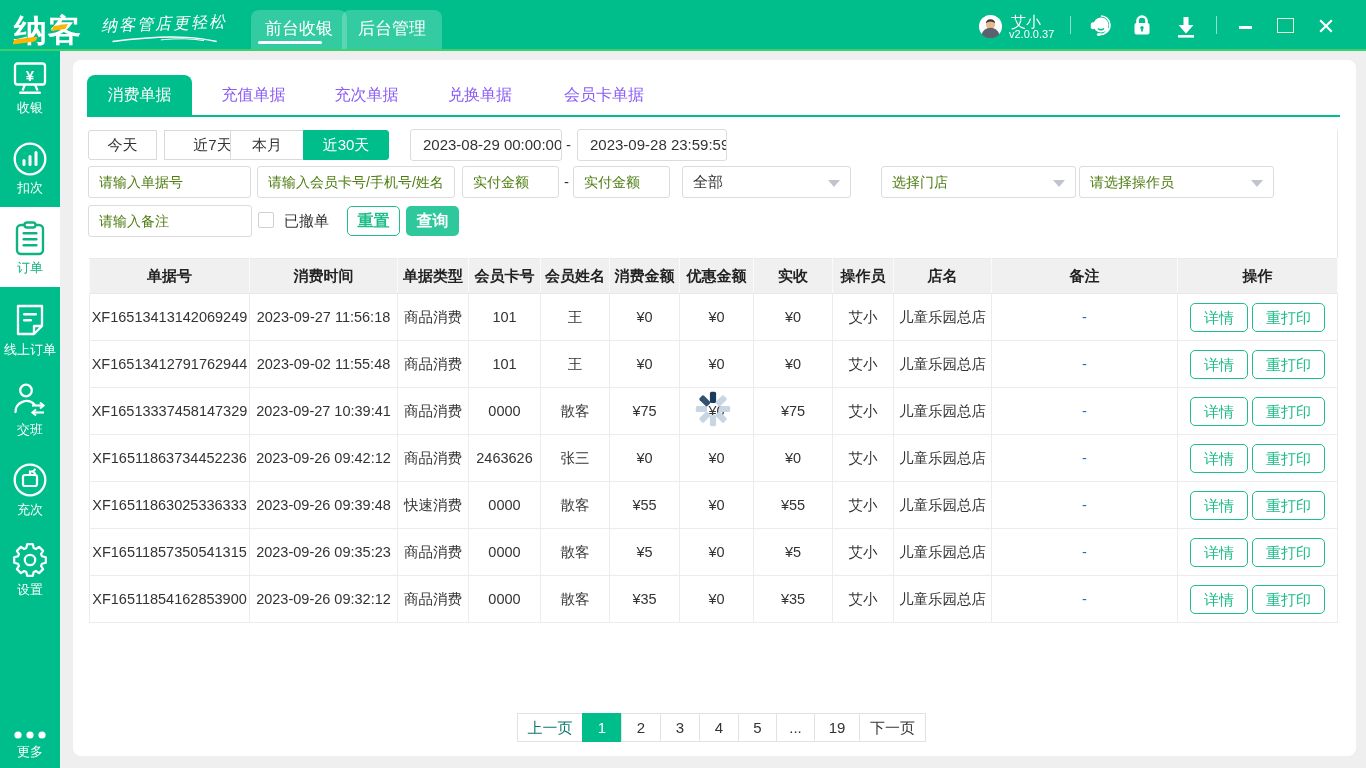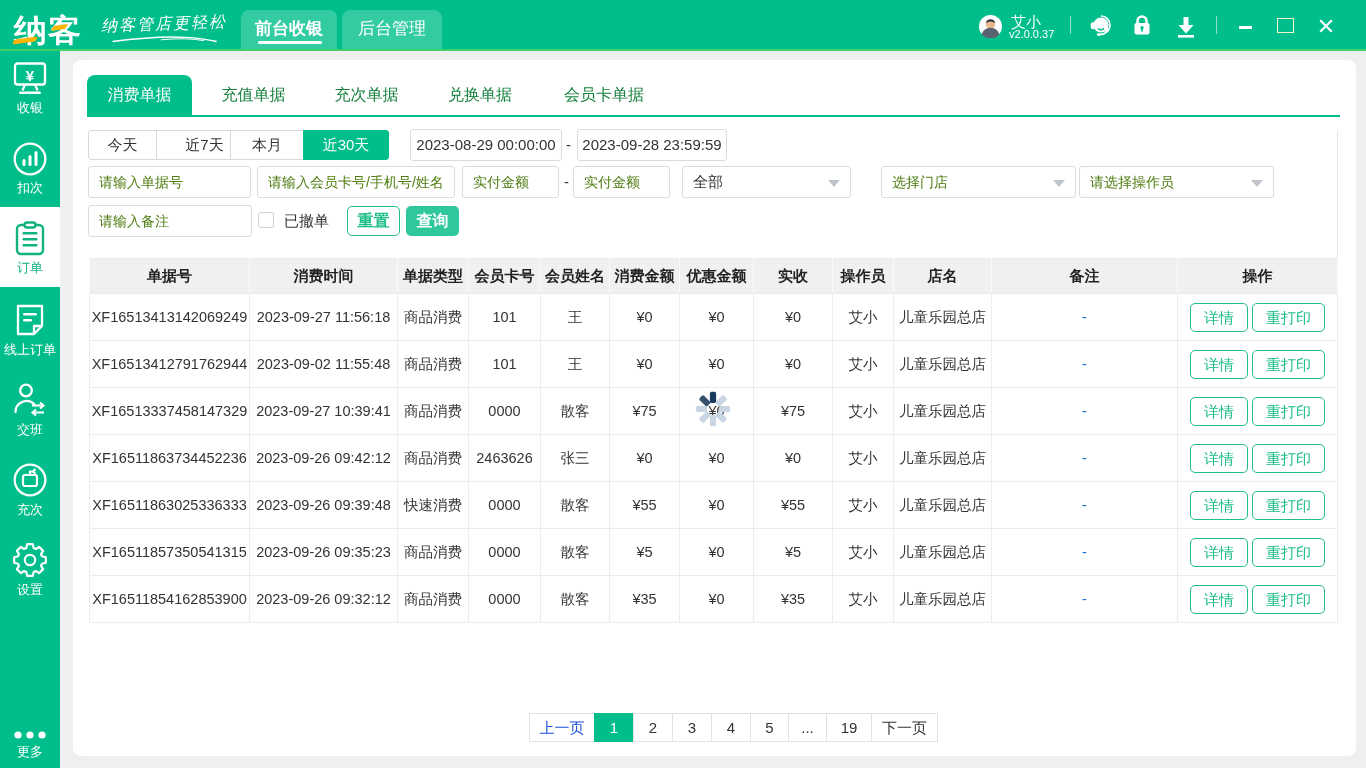--- a/index.html
+++ b/index.html
@@ -14,62 +14,62 @@
 
 #logo{position:absolute;left:14px;top:9px;color:#fff;font-size:33px;font-weight:bold;letter-spacing:1px;transform:scaleY(0.95)}
 #tagline{position:absolute;left:101px;top:14px;color:#fff;font-size:16px;font-style:italic;letter-spacing:2px;transform:rotate(-2deg);white-space:nowrap}
 
 .ttab{position:absolute;top:10px;height:40px;border-radius:8px 8px 0 0;background:rgba(255,255,255,.2);color:#fff;font-size:17px;text-align:center;line-height:38px}
 
 .tbtext{position:absolute;color:#fff}
 .vdiv{position:absolute;top:16px;width:1px;height:18px;background:rgba(255,255,255,.55)}
 
 .mtabs-line{position:absolute;left:87px;top:115px;width:1253px;height:2px;background:#00be8b}
-.mtab{position:absolute;top:75px;height:40px;line-height:40px;font-size:16px;color:#15803d;text-align:center}
+.mtab{position:absolute;top:75px;height:40px;line-height:40px;font-size:16px;color:#8b5cf6;text-align:center}
 .mtab.on{background:#00be8b;color:#fff;border-radius:8px 8px 0 0}
 
 .seg{position:absolute;height:30px;border:1px solid #d9d9d9;background:#fff;color:#333;font-size:15px;text-align:center;line-height:28px}
 .seg.on{background:#00be8b;border-color:#00be8b;color:#fff}
 .inp{position:absolute;height:32px;border:1px solid #dcdcdc;border-radius:3px;background:#fff;font-size:15px;color:#333;line-height:30px;padding-left:10px;white-space:nowrap;overflow:hidden}
 .inp .ph{color:#4d7c0f;font-size:14px}
-.inp.center{text-align:center;padding-left:0}
+.inp.center{text-align:left;padding-left:12px}
 .dd .arrow{position:absolute;right:10px;top:13px;width:0;height:0;border-left:6px solid transparent;border-right:6px solid transparent;border-top:7px solid #c0c4cc}
 .dash{position:absolute;font-size:15px;color:#333}
 
 #tablewrap{position:absolute;left:89px;top:258px;width:1249px;height:449px;overflow:hidden}
 table{border-collapse:collapse;table-layout:fixed;width:1248px}
 th,td{border:1px solid #ececec;text-align:center;font-size:15px;color:#333;overflow:hidden;white-space:nowrap}
 th{background:#f0f0f0;border-color:#e9e9e9;border-right-color:#fafafa;border-left-color:#fafafa;height:35px;font-size:15px;color:#222}
 td{height:47px;background:#fff;font-size:14.5px}
 .opbtn{display:inline-block;height:29px;line-height:27px;border:1px solid #1fbe8b;border-radius:5px;color:#1cbd89;font-size:15px;background:#fff}
 .remark{color:#1a6fd4}
 
 #pager{position:absolute;left:517px;top:713px;height:29px}
 .pcell{float:left;height:29px;border:1px solid #e2e2e2;background:#fff;margin-left:-1px;text-align:center;line-height:27px;font-size:15px;color:#333}
-.pcell.first{margin-left:12px;color:#1d4ed8}
+.pcell.first{margin-left:0;color:#0f766e}
 .pcell.on{background:#00be8b;border-color:#00be8b;color:#fff}
 
 #rline{position:absolute;left:1337px;top:130px;width:1px;height:128px;background:#e8e8e8}
 </style></head>
 <body>
 <div id="topbar"></div>
 <div class="abs" style="left:0;top:49px;width:1366px;height:1.5px;background:#3fd06c;z-index:5"></div>
 <div id="sidebar"></div>
 <div id="panel"></div>
 
 <div id="logo">纳客</div>
 <div class="abs" style="left:14px;top:38px;width:22px;height:5px;background:#ffb400;transform:skewX(-30deg) rotate(-8deg);border-radius:2px"></div>
 <div class="abs" style="left:53px;top:25px;width:13px;height:5px;background:#ffb400;transform:skewX(-35deg) rotate(-8deg)"></div>
 <div id="tagline">纳客管店更轻松</div>
 <svg class="abs" style="left:100px;top:34px" width="130" height="10" viewBox="0 0 130 12">
     <path d="M2 9 Q 55 2 90 4 Q 110 5 127 9" fill="none" stroke="#fff" stroke-width="1.6"></path>
     <path d="M60 7 Q 90 4 112 8" fill="none" stroke="#fff" stroke-width="1.2"></path>
   </svg>
 
-<div class="ttab" style="left:241px;width:96px;font-weight:bold">前台收银</div>
+<div class="ttab" style="left:251px;width:96px;font-weight:normal">前台收银</div>
 <div class="abs" style="left:258px;top:41px;width:64px;height:3px;background:#fff;border-radius:2px"></div>
 <div class="ttab" style="left:342px;width:100px">后台管理</div>
 
 <svg class="abs" style="left:979px;top:15px" width="23" height="23" viewBox="0 0 23 23">
     <circle cx="11.5" cy="11.5" r="11.5" fill="#fff"></circle>
     <circle cx="11.5" cy="9.4" r="4.6" fill="#e8b98a"></circle>
     <path d="M6.7 8.2 a4.9 4.9 0 0 1 9.6 0 a 8 8 0 0 0 -9.6 0z" fill="#3a3a42"></path>
     <path d="M2.8 19.5 a9 9 0 0 1 17.4 0 a11.5 11.5 0 0 1 -17.4 0z" fill="#5a6270"></path>
   </svg>
 <div class="tbtext" style="left:1011px;top:13px;font-size:15px">艾小</div>
@@ -172,21 +172,21 @@
 更多</div>
 
 <div class="mtabs-line"></div>
 <div class="mtab on" style="left:87px;width:105px">消费单据</div>
 <div class="mtab" style="left:200px;width:107px">充值单据</div>
 <div class="mtab" style="left:313px;width:107px">充次单据</div>
 <div class="mtab" style="left:426px;width:108px">兑换单据</div>
 <div class="mtab" style="left:541px;width:126px">会员卡单据</div>
 
 <div class="seg" style="left:88px;top:130px;width:69px;border-radius:3px 0 0 3px">今天</div>
-<div class="seg" style="left:156px;top:130px;width:97px">近7天</div>
+<div class="seg" style="left:164px;top:130px;width:97px">近7天</div>
 <div class="seg" style="left:230px;top:130px;width:74px">本月</div>
 <div class="seg on" style="left:303px;top:130px;width:86px;border-radius:0 3px 3px 0">近30天</div>
 <div class="inp center" style="left:410px;top:129px;width:152px">2023-08-29 00:00:00</div>
 <div class="dash" style="left:566px;top:136px">-</div>
 <div class="inp center" style="left:577px;top:129px;width:150px">2023-09-28 23:59:59</div>
 
 <div class="inp" style="left:88px;top:166px;width:163px"><span class="ph">请输入单据号</span></div>
 <div class="inp" style="left:257px;top:166px;width:198px"><span class="ph">请输入会员卡号/手机号/姓名</span></div>
 <div class="inp" style="left:462px;top:166px;width:97px"><span class="ph">实付金额</span></div>
 <div class="dash" style="left:564px;top:173px">-</div>

